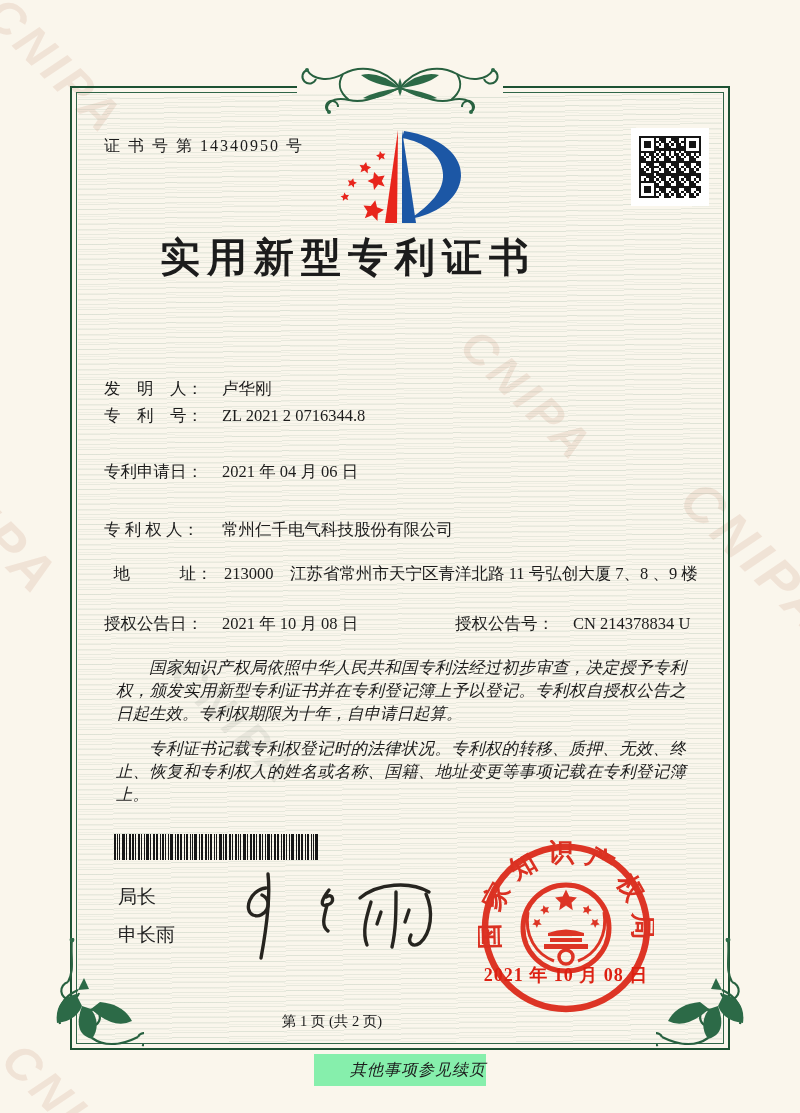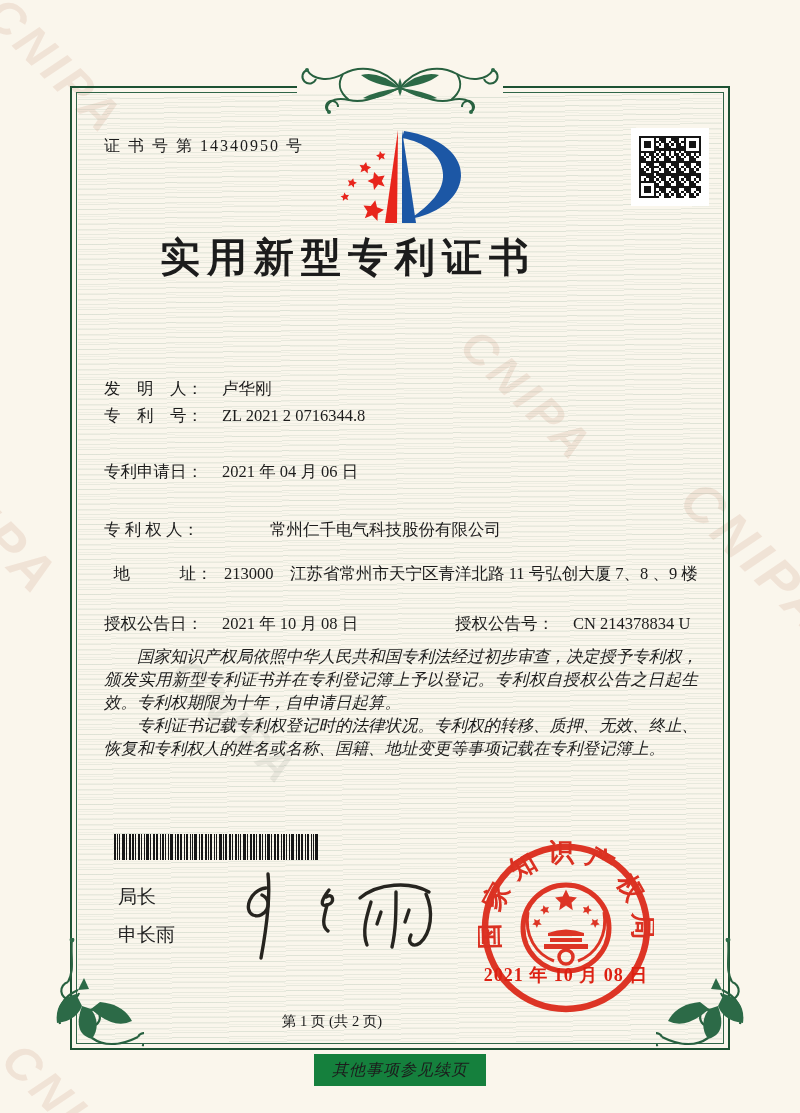--- a/index.html
+++ b/index.html
@@ -43,41 +43,41 @@
     background:#fff; display:flex; align-items:center; justify-content:center;}
   .qr{width:62px; height:62px;}
   .title{position:absolute; left:0; top:230px; width:696px; text-align:center;
     font-size:40px; font-weight:bold; letter-spacing:7px;}
   
   .row{position:absolute; left:104px; width:596px; display:flex;
     font-size:16.5px; line-height:1.45;}
   .row .lab{flex:0 0 118px; white-space:nowrap;}
   .row .val{flex:1;}
   .r1{top:330px;} .r2{top:377px;} .r3{top:404px;} .r4{top:460px;}
-  .r5{top:518px;gap:48px;} .r6{top:562px;text-align:center;} .r7{top:612px;}
+  .r5{top:518px;} .r6{top:562px;text-align:center;} .r7{top:612px;}
   .r7 .val-date{flex:0 0 233px;}
   .r7 .lab2{white-space:nowrap;}
   
   .body-text{position:absolute; left:104px; top:645px; width:594px;
     font-size:16.5px; line-height:23px; font-style:italic; text-align:justify;}
-  .body-text p{margin:0; text-indent:2em;}
+  .body-text p{margin:12px; text-indent:2em;font-family:Liberation Mono, monospace;}
   
   .barcode{position:absolute; left:114px; top:834px; width:206px; height:26px;}
   .official-title{position:absolute; left:118px; top:884px; font-size:19px;
     font-family:"Liberation Sans","DejaVu Sans",sans-serif; color:#222;}
   .official-name{position:absolute; left:118px; top:922px; font-size:19px;
     font-family:"Liberation Sans","DejaVu Sans",sans-serif; color:#222;}
   .signature{position:absolute; left:232px; top:866px; width:215px; height:104px;}
   .seal{position:absolute; left:478px; top:840px; width:176px; height:176px; opacity:.95;}
   .seal-date{position:absolute; left:477px; top:963px; width:178px; text-align:center;
     font-size:18px; font-weight:bold; color:#dd2012; letter-spacing:1px;}
   .pagenum{position:absolute; left:72px; top:1012px; width:520px; text-align:center;
     font-size:14.5px;}
   .note-box{position:absolute; left:314px; top:1054px; width:172px; height:32px;
-    background:#15803d; display:flex; align-items:center; justify-content:center;}
+    background:#86efac; display:flex; align-items:center; justify-content:flex-end;}
   .note-box span{font-size:16px; font-style:italic; letter-spacing:1px;}
   .green{stroke:#27603f;}
 </style>
 </head>
 <body>
 
 <div class="page">
 
   <div class="wm wm-a">CNIPA</div>
   <div class="wm wm-b">CNIPA</div>

